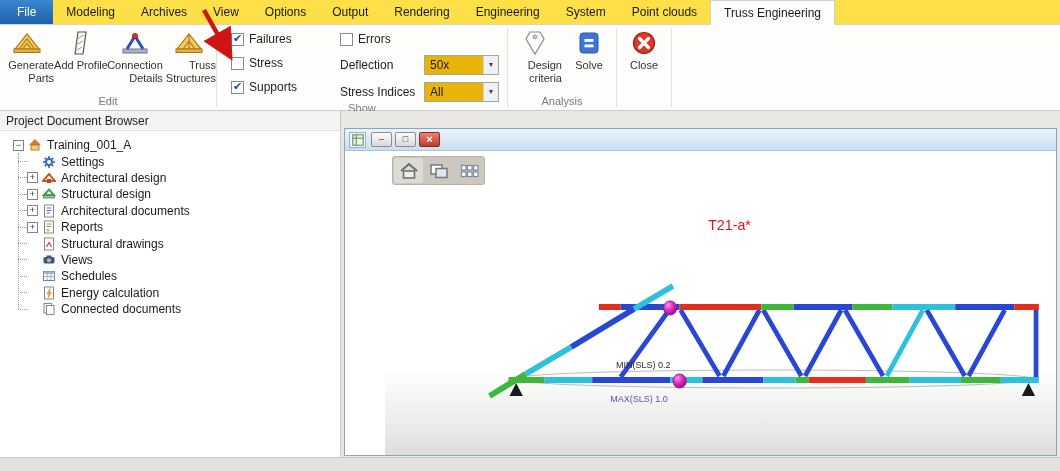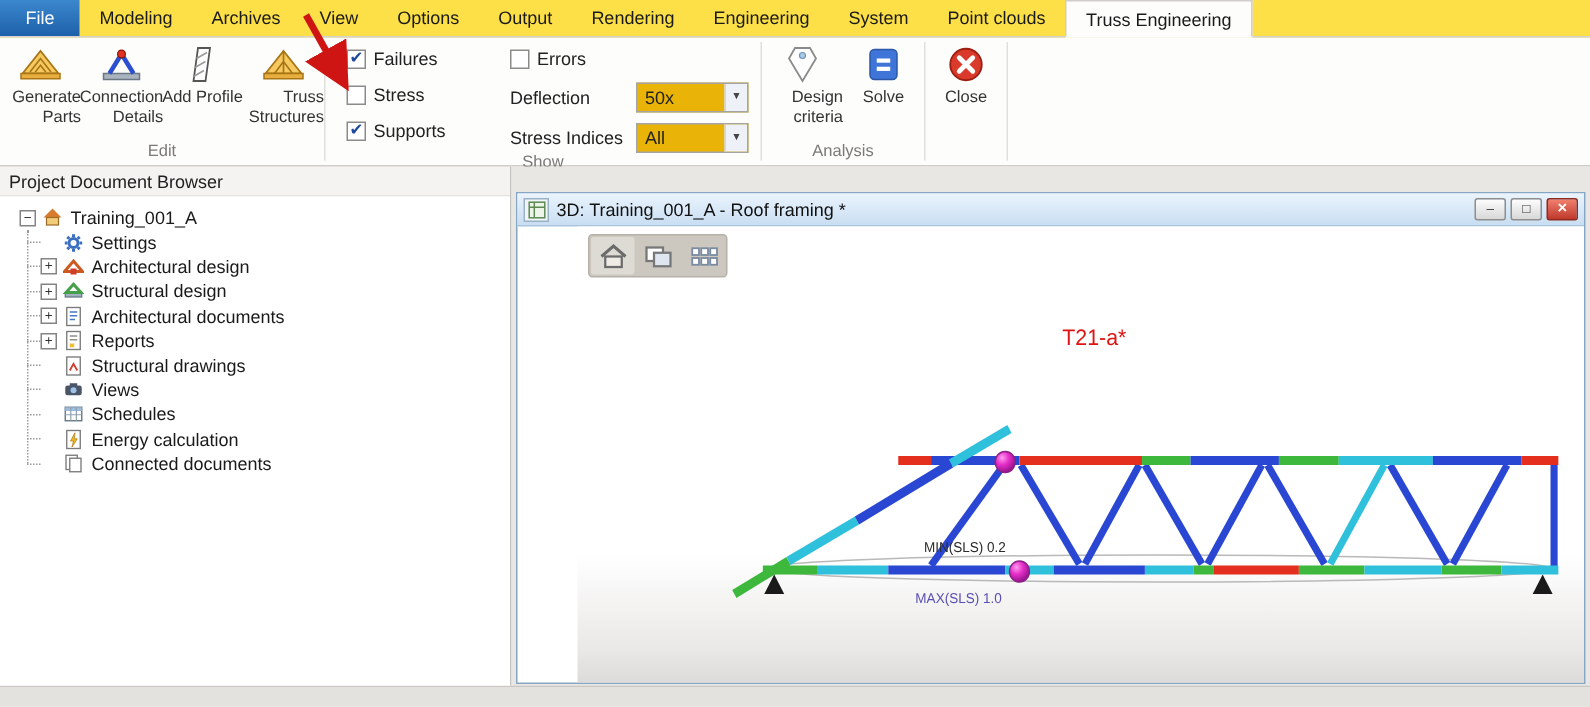--- a/index.html
+++ b/index.html
@@ -125,35 +125,35 @@
             <polygon points="2,19 14,4 26,19" fill="#f5c95e" stroke="#a87616" stroke-width="1.2"></polygon>
             <path d="M7,18 L14,9 L21,18 M10.5,18 L14,13.5 L17.5,18" fill="none" stroke="#a87616" stroke-width="1.1"></path>
             <rect x="1" y="19" width="26" height="3.5" fill="#e8ae3e" stroke="#a87616" stroke-width="1"></rect>
           </svg>
         </span>
         <span class="rlabel">Generate Parts</span>
       </div>
       <div class="rbtn">
         <span class="ricon">
           <svg width="28" height="26" viewBox="0 0 28 26">
+            <polygon points="11,2 19,2 16,24 8,24" fill="#fdfdfd" stroke="#555" stroke-width="1.2"></polygon>
+            <path d="M10,9 L17,5 M9,15 L16,11 M8,21 L15,17" stroke="#999" stroke-width="1" fill="none"></path>
+          </svg>
+        </span>
+        <span class="rlabel">Add Profile</span>
+      </div>
+      <div class="rbtn">
+        <span class="ricon">
+          <svg width="28" height="26" viewBox="0 0 28 26">
             <rect x="2" y="19" width="24" height="4" fill="#a9b4be" stroke="#6b7784" stroke-width="1"></rect>
             <path d="M6,19 L14,6 M22,19 L14,6" stroke="#2b4fd0" stroke-width="3" fill="none"></path>
             <circle cx="14" cy="6" r="2.6" fill="#e03222" stroke="#8e1408" stroke-width="0.8"></circle>
           </svg>
         </span>
         <span class="rlabel">Connection Details</span>
-      </div>
-      <div class="rbtn">
-        <span class="ricon">
-          <svg width="28" height="26" viewBox="0 0 28 26">
-            <polygon points="11,2 19,2 16,24 8,24" fill="#fdfdfd" stroke="#555" stroke-width="1.2"></polygon>
-            <path d="M10,9 L17,5 M9,15 L16,11 M8,21 L15,17" stroke="#999" stroke-width="1" fill="none"></path>
-          </svg>
-        </span>
-        <span class="rlabel">Add Profile</span>
       </div>
       <div class="rbtn">
         <span class="ricon">
           <svg width="28" height="26" viewBox="0 0 28 26">
             <polygon points="2,19 14,4 26,19" fill="#f5c95e" stroke="#a87616" stroke-width="1.2"></polygon>
             <path d="M14,4 L14,19 M8,19 L14,11 M20,19 L14,11" stroke="#a87616" stroke-width="1.1" fill="none"></path>
             <rect x="1" y="19" width="26" height="3.5" fill="#e8ae3e" stroke="#a87616" stroke-width="1"></rect>
           </svg>
         </span>
         <span class="rlabel">Truss Structures</span>
@@ -410,21 +410,20 @@
 
   <div class="workspace">
     <div class="vwindow">
       <div class="vtitlebar">
         <span class="v3dicon">
           <svg width="12" height="12" viewBox="0 0 12 12">
             <rect x="0.8" y="0.8" width="10.4" height="10.4" fill="#eef4ea" stroke="#5a8a50" stroke-width="1"></rect>
             <path d="M0.8,4.2 H11.2 M4.2,0.8 V11.2" stroke="#5a8a50" stroke-width="1"></path>
           </svg>
         </span>
-        <span class="vtitle">3D: Training_001_A - Roof framing *</span>
         <span class="wbtns">
           <span class="wbtn">–</span>
           <span class="wbtn">□</span>
           <span class="wbtn close">×</span>
         </span>
       </div>
 
       <div class="vcanvas">
         <div class="vtoolbar">
           <button class="vtb active">

